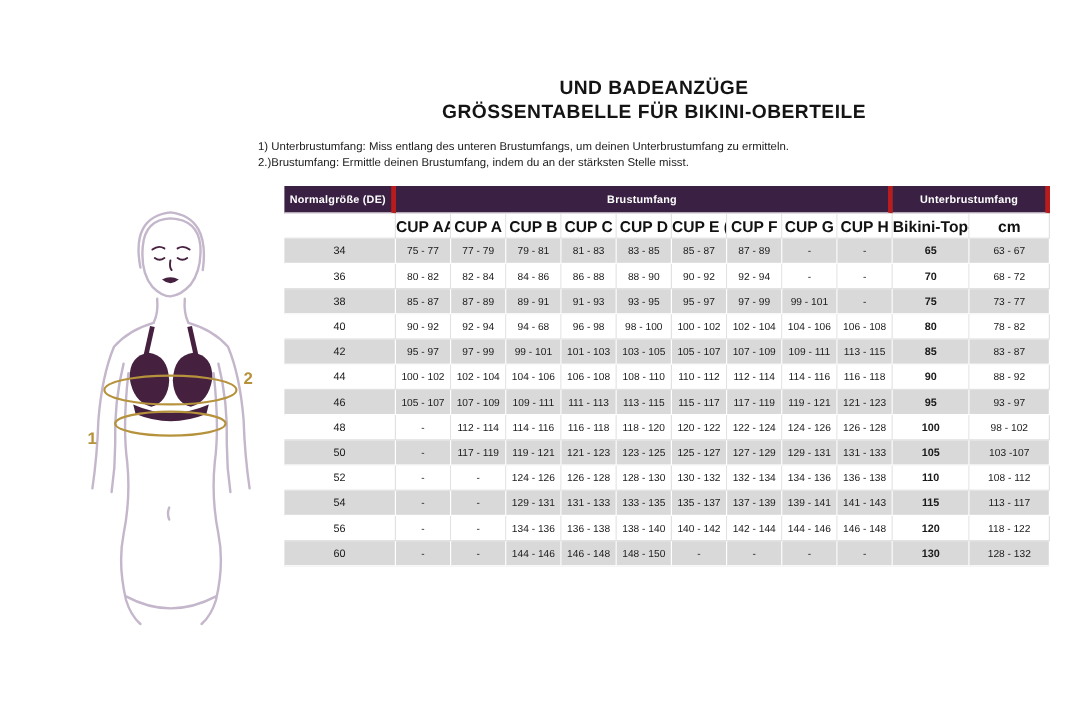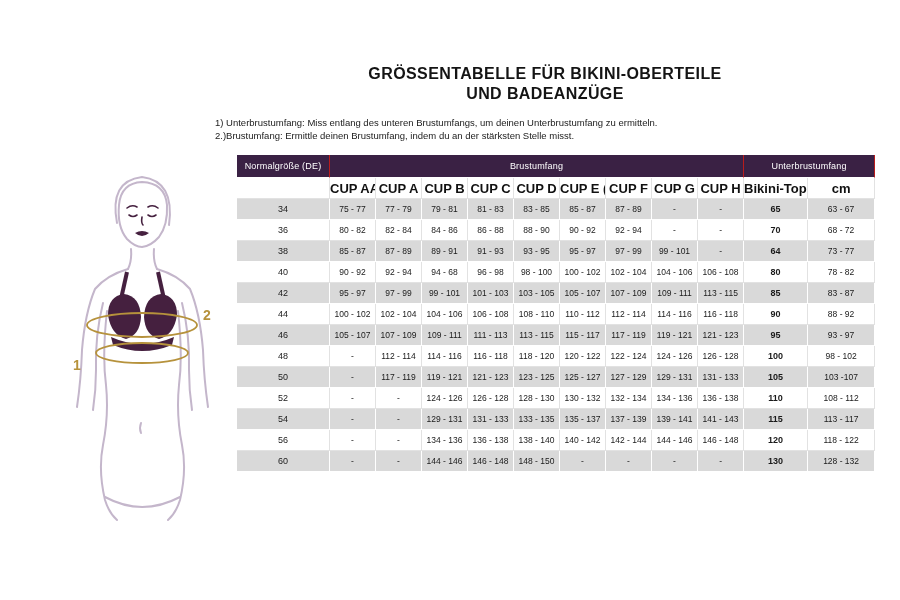--- a/index.html
+++ b/index.html
@@ -22,39 +22,39 @@
   .figure{position:absolute;left:45px;top:165px;width:190px;height:360px;}
 
   .table-wrap{position:absolute;left:237px;top:155px;}
   table.size-table{border-collapse:separate;border-spacing:0;table-layout:fixed;width:638px;}
   table.size-table th,table.size-table td{
     border-right:1px solid #e2e2e2;border-bottom:1px solid #e2e2e2;
     text-align:center;vertical-align:middle;overflow:hidden;white-space:nowrap;
   }
   tr.main-header th{
     background:var(--header-bg);color:var(--header-text);
-    font-size:9px;font-weight:normal;height:23px;
-    border-right:1px solid #b91c1c;border-bottom:1px solid #ffffff;letter-spacing:.2px;
+    font-size:9px;font-weight:bold;height:23px;
+    border-right:4px solid #b91c1c;border-bottom:1px solid #ffffff;letter-spacing:.2px;
   }
   tr.cup-header th{
     background:#ffffff;color:#111;font-size:13px;font-weight:bold;height:21px;
   }
   tbody td{height:21px;font-size:8.5px;color:#1a1a1a;background:#ffffff;}
   tbody tr:nth-child(odd) td{background:var(--row-alt-bg);border-right-color:#ffffff;border-bottom-color:#ffffff;}
   tbody td.bikini{font-weight:bold;font-size:9px;}
   tbody td.size-col{font-size:9px;text-align:center;}
 </style>
 </head>
 <body>
 
 <div class="page">
 
   <div class="title">
+    <div>UND BADEANZÜGE</div>
     <div>GRÖSSENTABELLE FÜR BIKINI-OBERTEILE</div>
-    <div>UND BADEANZÜGE</div>
   </div>
 
   <div class="instructions">
     <div>1) Unterbrustumfang: Miss entlang des unteren Brustumfangs, um deinen Unterbrustumfang zu ermitteln.</div>
     <div>2.)Brustumfang: Ermittle deinen Brustumfang, indem du an der stärksten Stelle misst.</div>
   </div>
 
   <div class="figure">
     <svg viewBox="0 0 190 360" width="190" height="360">
 
@@ -161,21 +161,21 @@
             <td class="size-col">38</td>
             <td>85 - 87</td>
             <td>87 - 89</td>
             <td>89 - 91</td>
             <td>91 - 93</td>
             <td>93 - 95</td>
             <td>95 - 97</td>
             <td>97 - 99</td>
             <td>99 - 101</td>
             <td>-</td>
-            <td class="bikini">64</td>
+            <td class="bikini">75</td>
             <td class="cm-col">73 - 77</td>
           </tr>
           <tr>
             <td class="size-col">40</td>
             <td>90 - 92</td>
             <td>92 - 94</td>
             <td>94 - 68</td>
             <td>96 - 98</td>
             <td>98 - 100</td>
             <td>100 - 102</td>

